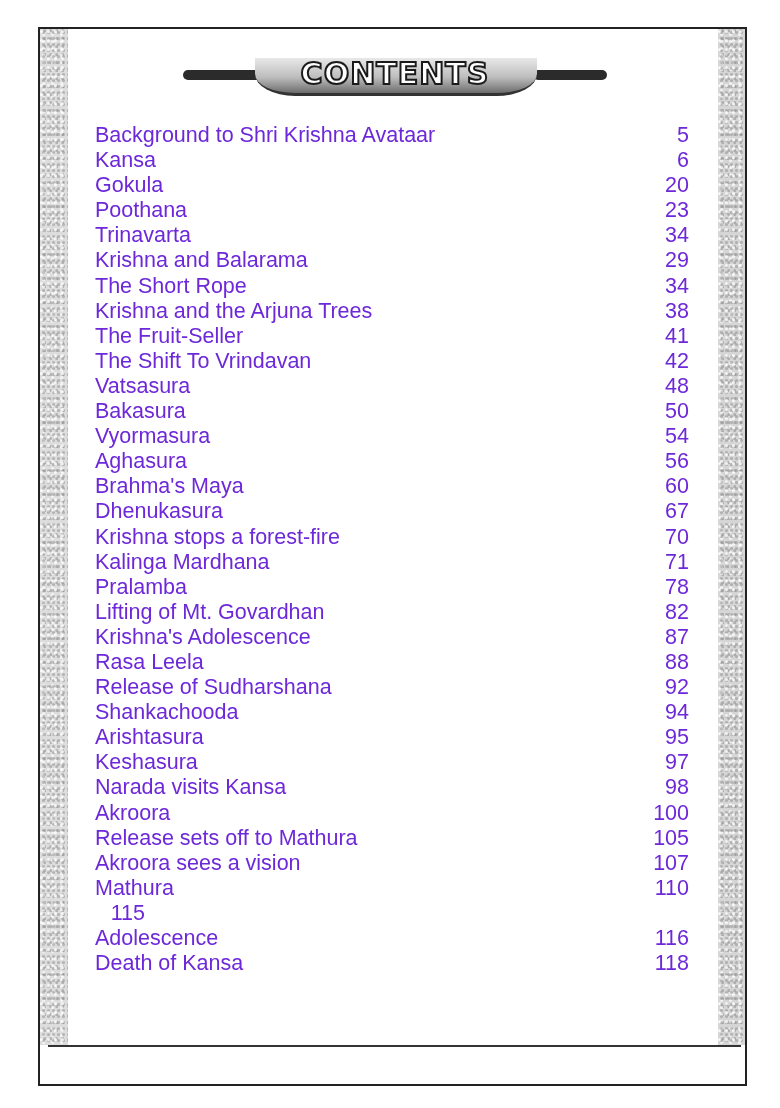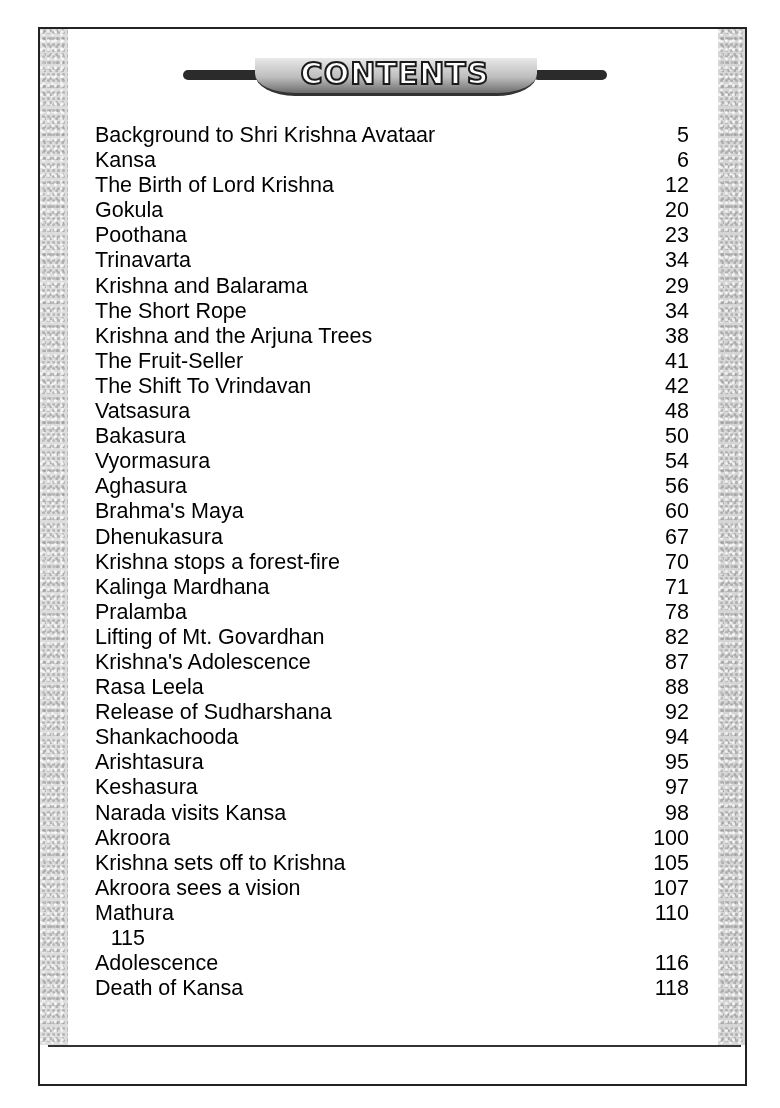--- a/index.html
+++ b/index.html
@@ -100,21 +100,21 @@
       padding: 0;
       list-style: none;
     }
     .toc-row {
       display: flex;
       justify-content: space-between;
       align-items: baseline;
       height: 25.1px;
       line-height: 25.1px;
       font-size: 21.5px;
-      color: #000000;
+      color: #6d28d9;
     }
     .toc-title { white-space: nowrap; }
     .toc-page { text-align: right; min-width: 50px; }
   </style>
 </head>
 <body>
 
 <div class="frame">
   <div class="strip left"></div>
   <div class="strip right"></div>
@@ -131,24 +131,20 @@
 <ul class="toc" id="toc">
     <li class="toc-row">
       <span class="toc-title">Background to Shri Krishna Avataar</span>
       <span class="toc-page">5</span>
     </li>
     <li class="toc-row">
       <span class="toc-title">Kansa</span>
       <span class="toc-page">6</span>
     </li>
     <li class="toc-row">
-      <span class="toc-title">The Birth of Lord Krishna</span>
-      <span class="toc-page">12</span>
-    </li>
-    <li class="toc-row">
       <span class="toc-title">Gokula</span>
       <span class="toc-page">20</span>
     </li>
     <li class="toc-row">
       <span class="toc-title">Poothana</span>
       <span class="toc-page">23</span>
     </li>
     <li class="toc-row">
       <span class="toc-title">Trinavarta</span>
       <span class="toc-page">34</span>
@@ -239,21 +235,21 @@
     </li>
     <li class="toc-row">
       <span class="toc-title">Narada visits Kansa</span>
       <span class="toc-page">98</span>
     </li>
     <li class="toc-row">
       <span class="toc-title">Akroora</span>
       <span class="toc-page">100</span>
     </li>
     <li class="toc-row">
-      <span class="toc-title">Krishna sets off to Krishna</span>
+      <span class="toc-title">Release sets off to Mathura</span>
       <span class="toc-page">105</span>
     </li>
     <li class="toc-row">
       <span class="toc-title">Akroora sees a vision</span>
       <span class="toc-page">107</span>
     </li>
     <li class="toc-row">
       <span class="toc-title">Mathura</span>
       <span class="toc-page">110</span>
     </li>

